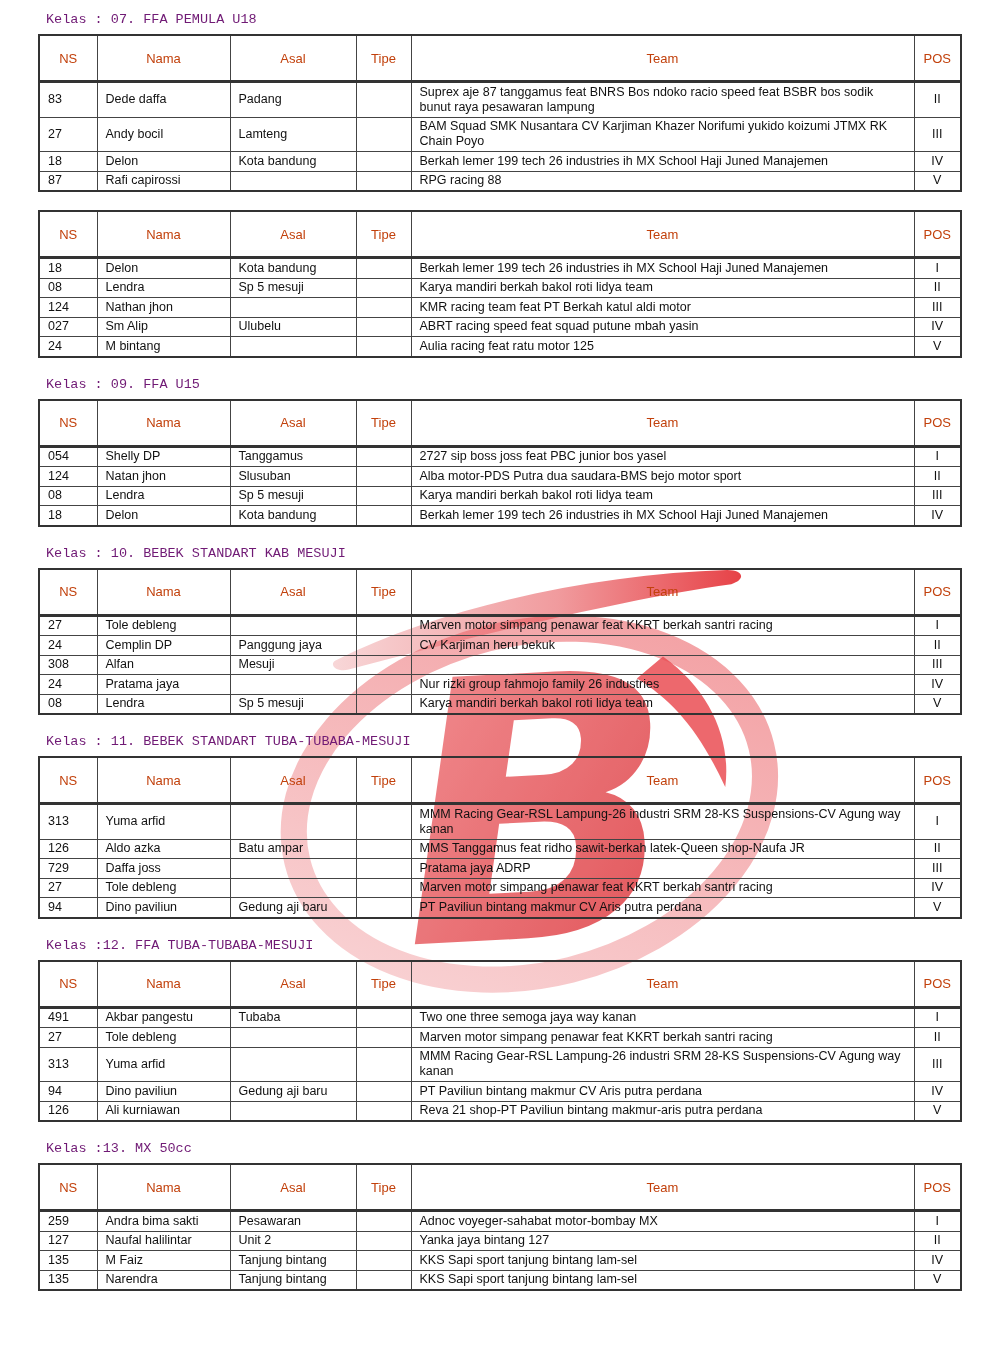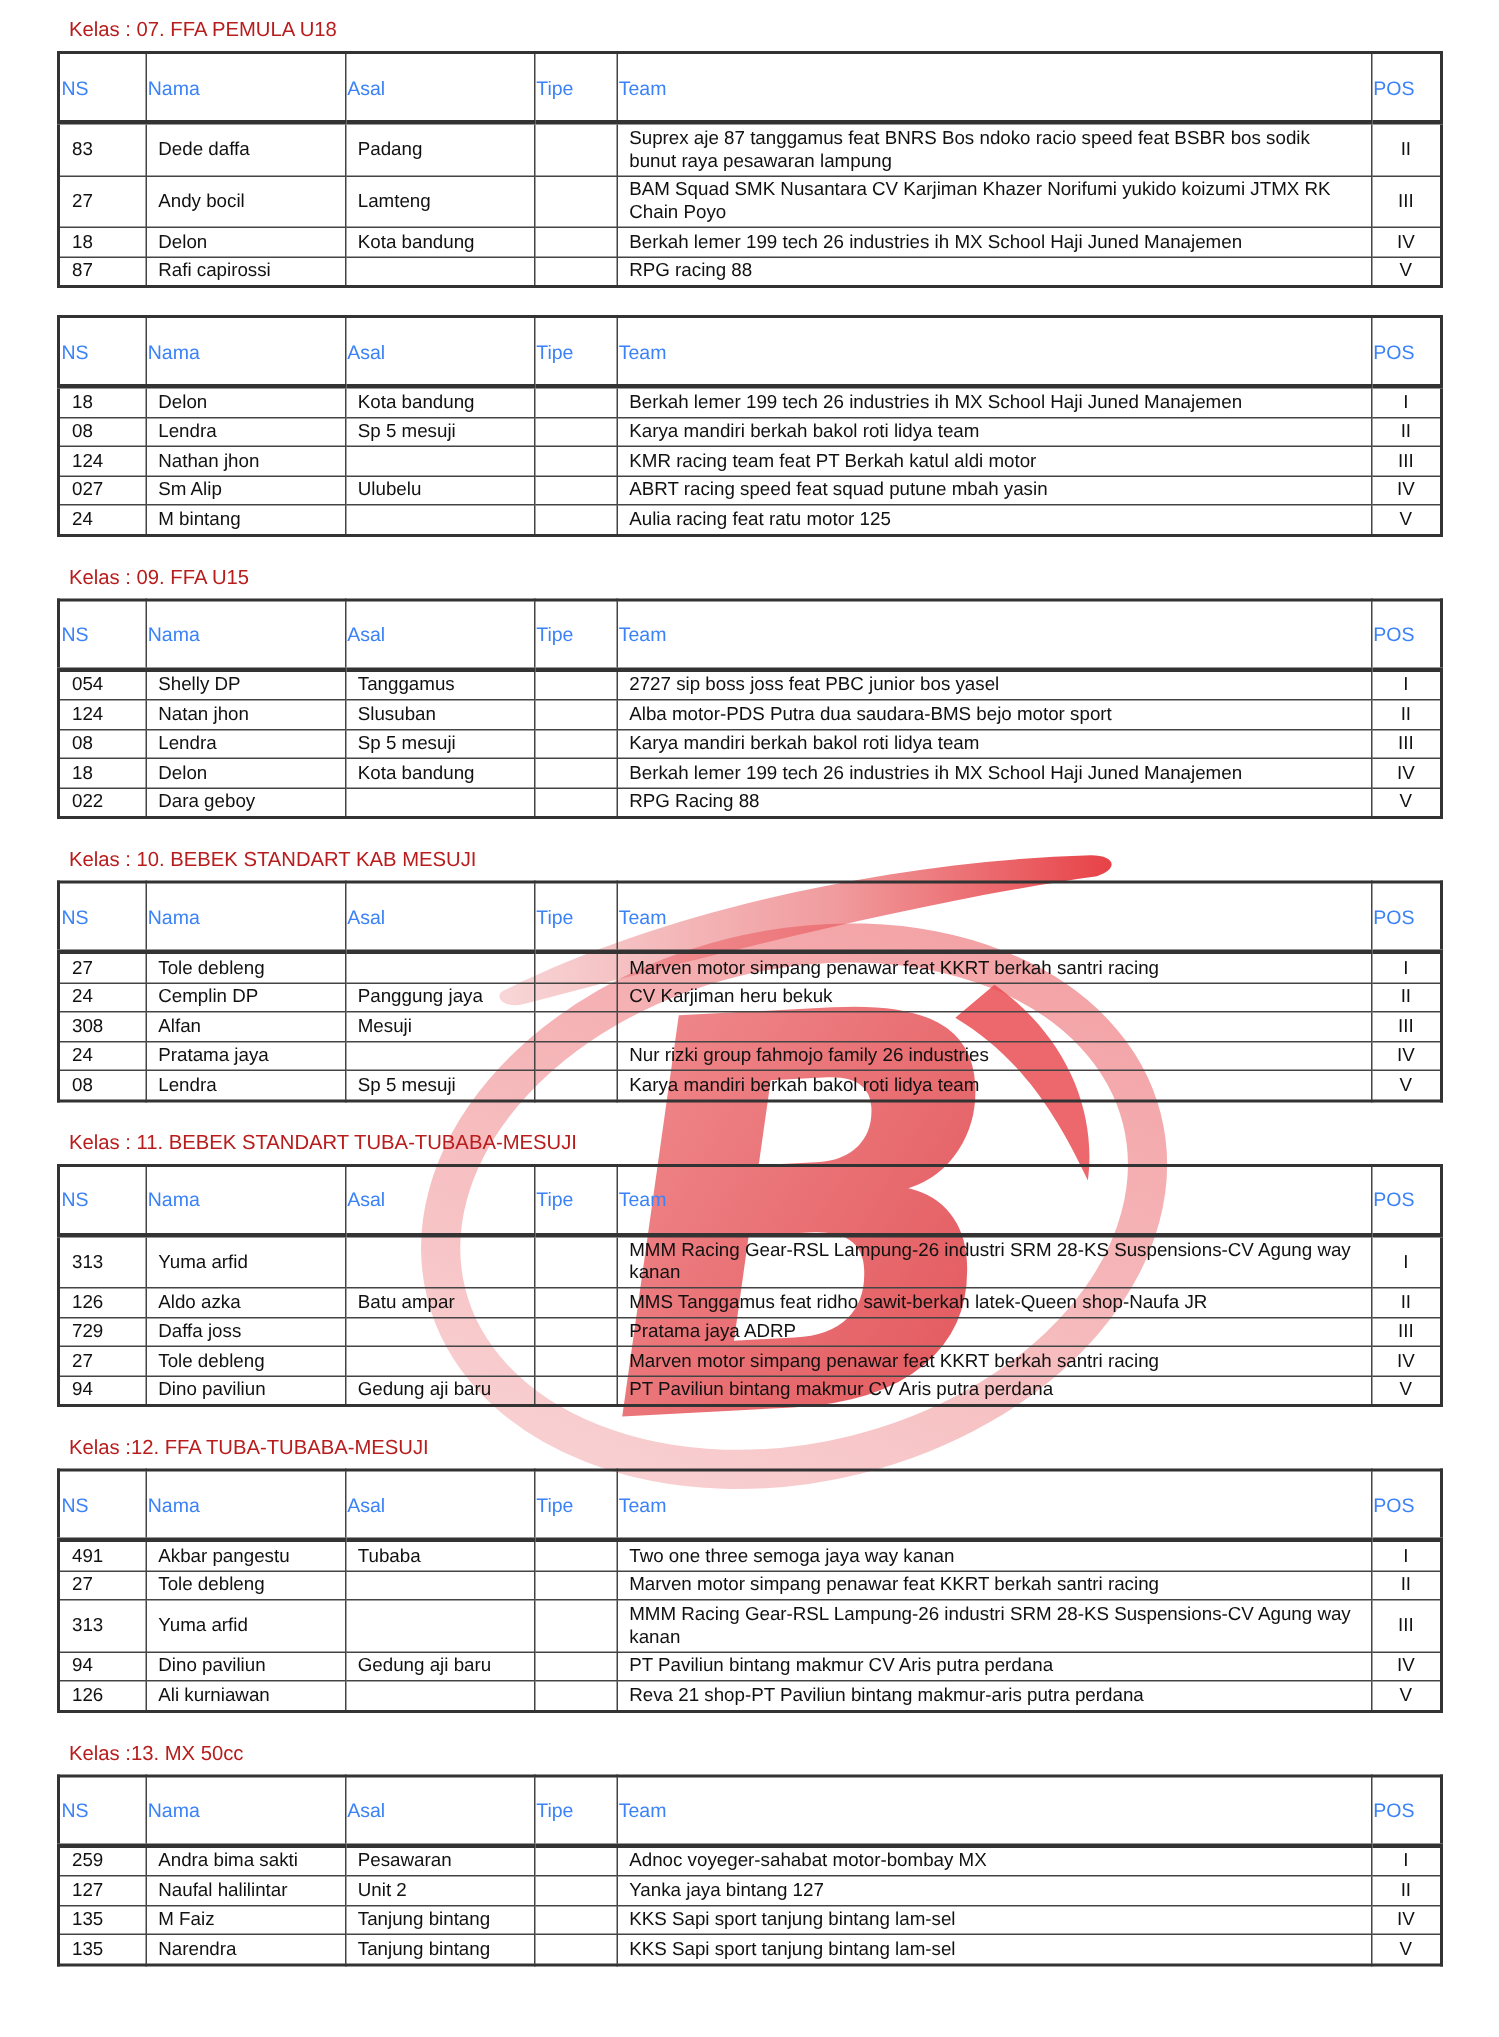--- a/index.html
+++ b/index.html
@@ -18,43 +18,44 @@
     pointer-events:none;
   }
   .content{
     position:relative;
     z-index:1;
     padding:11px 38px 0 38px;
   }
   .table-block{margin-bottom:18px;}
   .class-title{
     font-size:13.5px;
-    color:#b91c1c;
+    color:#701a75;
     margin:0 0 6px 8px;
     line-height:17px;
     white-space:nowrap;
+    font-family:Liberation Mono, monospace;
   }
   table.results{
     border-collapse:collapse;
     table-layout:fixed;
     width:922px;
     border:2px solid #333333;
     background:transparent;
   }
   table.results th,
   table.results td{
     border:1.5px solid #444444;
     overflow:hidden;
   }
   table.results thead th{
     height:42px;
     font-size:13px;
     font-weight:normal;
-    color:#3b82f6;
-    text-align:left;
+    color:#c2410c;
+    text-align:center;
     vertical-align:middle;
     border-bottom:3px solid #333333;
     background:transparent;
   }
   table.results td{
     font-size:12.5px;
     color:#111111;
     line-height:15px;
     padding:1.5px 8px 2px 8px;
     vertical-align:middle;
@@ -272,28 +273,20 @@
 
   <tr>
     <td class="c-ns">18</td>
     <td class="c-nama">Delon</td>
     <td class="c-asal">Kota bandung</td>
     <td class="c-tipe"></td>
     <td class="c-team">Berkah lemer 199 tech 26 industries ih MX School Haji Juned Manajemen</td>
     <td class="c-pos">IV</td>
   </tr>
 
-  <tr>
-    <td class="c-ns">022</td>
-    <td class="c-nama">Dara geboy</td>
-    <td class="c-asal"></td>
-    <td class="c-tipe"></td>
-    <td class="c-team">RPG Racing 88</td>
-    <td class="c-pos">V</td>
-  </tr>
 </tbody>
     </table>
   </section>
 
   <section class="table-block">
     <div class="class-title">Kelas : 10. BEBEK STANDART KAB MESUJI</div>
     <table class="results">
       <colgroup>
         <col style="width:58px">
             <col style="width:133px">

